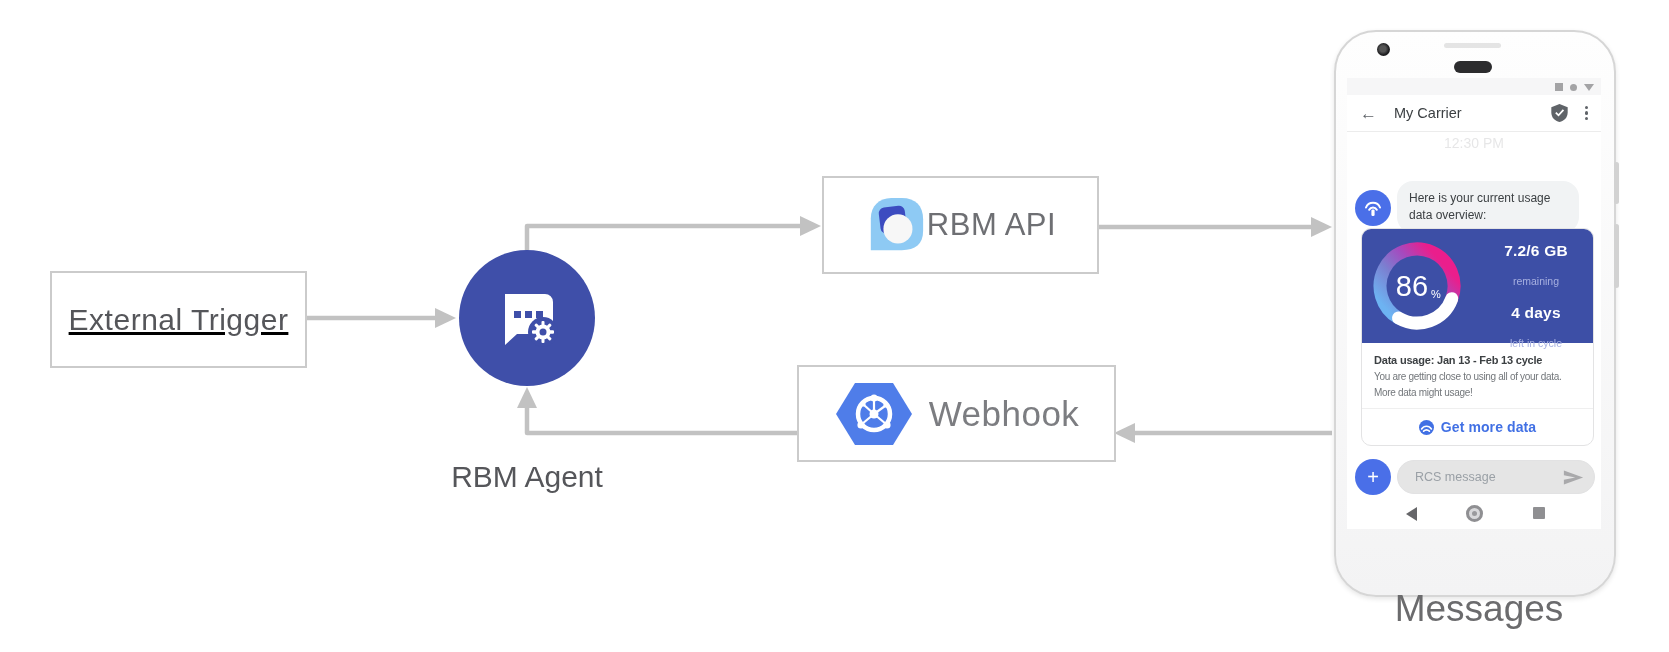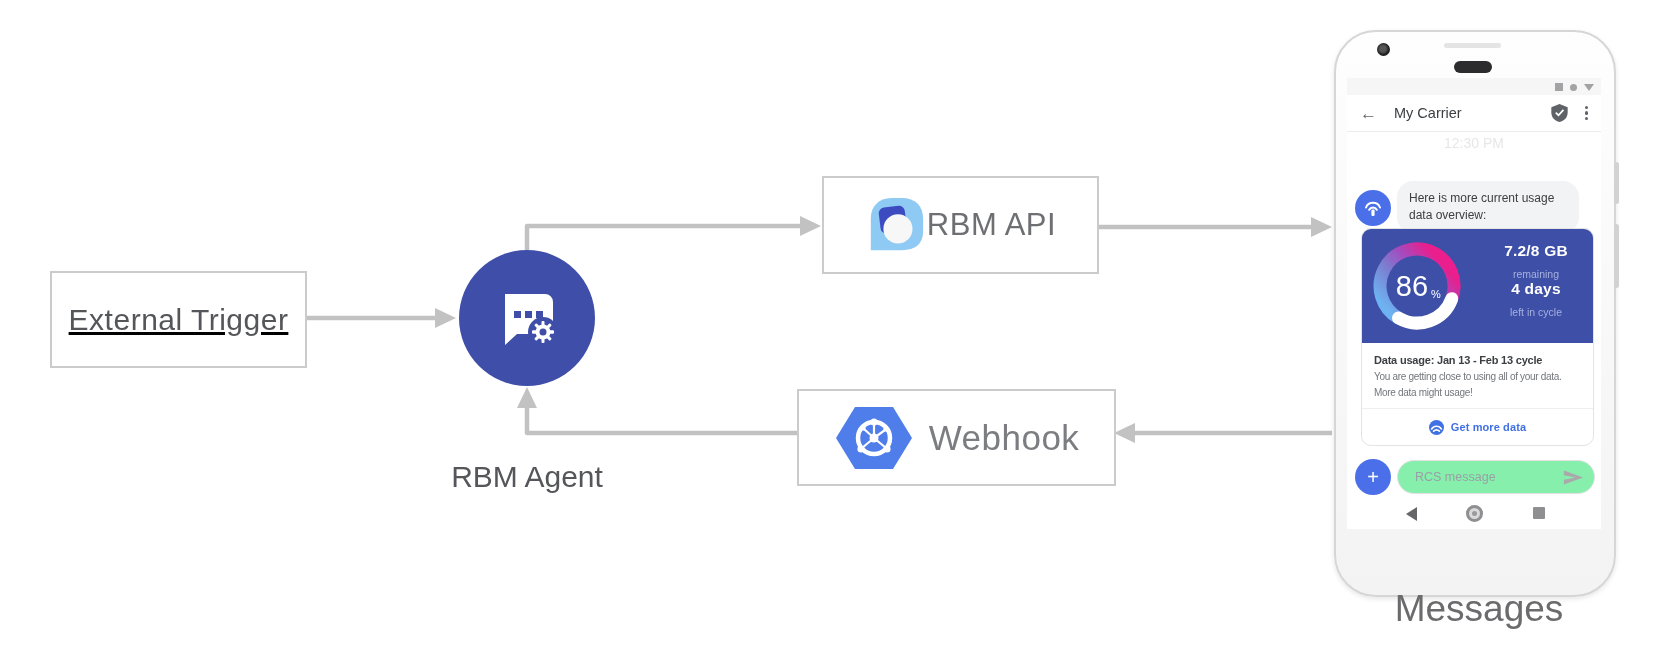--- a/index.html
+++ b/index.html
@@ -7,21 +7,21 @@
           font-family:"Liberation Sans","DejaVu Sans",sans-serif;}
   .abs{position:absolute;}
   
   #arrows{position:absolute;left:0;top:0;width:1669px;height:652px;pointer-events:none;z-index:1;}
   .node-box{position:absolute;background:#fff;border:2px solid #cbcbcb;display:flex;align-items:center;justify-content:center;z-index:2;}
   .node-label{font-weight:300;color:#55565a;letter-spacing:.5px;white-space:nowrap;}
   #ext-box{left:50px;top:271px;width:253px;height:93px;text-decoration:underline;}
   #ext-box .node-label{font-size:30px;}
   #api-box{left:822px;top:176px;width:273px;height:94px;}
   #api-box .node-label{font-size:31px;color:#6e6f73;}
-  #hook-box{left:797px;top:389px;width:315px;height:93px;gap:15px;}
+  #hook-box{left:797px;top:365px;width:315px;height:93px;gap:15px;}
   #hook-box .node-label{font-size:35px;color:#7c7d81;}
   #agent-circle{left:459px;top:250px;width:136px;height:136px;border-radius:50%;background:#3f4fa9;
                 display:flex;align-items:center;justify-content:center;z-index:2;}
   #agent-label{left:417px;top:460px;width:220px;text-align:center;font-size:30px;font-weight:300;color:#55565a;z-index:2;}
   #messages-label{left:1334px;top:588px;width:290px;text-align:center;font-size:37px;font-weight:300;color:#6b6b6d;z-index:2;}
   
   #phone{left:1334px;top:30px;width:278px;height:563px;border-radius:42px;z-index:2;
          background:linear-gradient(180deg,#fefefe,#f3f3f4);border:2px solid #d6d6d6;
          box-shadow:0 2px 5px rgba(0,0,0,.10);}
   .side-btn{position:absolute;right:-5px;width:5px;background:#d2d2d2;border-radius:3px;}
@@ -46,33 +46,33 @@
   #agent-avatar{left:8px;top:112px;width:36px;height:36px;border-radius:50%;background:#4a6fe8;
                 display:flex;align-items:center;justify-content:center;}
   #agent-bubble{left:50px;top:103px;width:182px;box-sizing:border-box;background:#f1f3f4;border-radius:16px;
                 padding:9px 12px;font-size:12px;line-height:1.4;color:#3c4043;}
   
   #usage-card{left:14px;top:150px;width:233px;border:1px solid #e3e3e4;border-radius:10px;background:#fff;overflow:hidden;box-sizing:border-box;}
   #card-indigo{position:relative;height:114px;background:#3d4fa6;}
   #gauge{position:absolute;left:3px;top:5px;}
   #card-right{position:absolute;left:122px;top:13px;width:104px;text-align:center;color:#fff;}
   .big-val{font-size:15.5px;font-weight:bold;letter-spacing:.2px;}
-  .sub-val{font-size:10.5px;color:#a7b0e0;margin-top:8px;}
-  .gap16{}
+  .sub-val{font-size:10.5px;color:#a7b0e0;margin-top:15px;}
+  .gap16{margin-top:17px;}
   #card-text{padding:11px 10px 0 12px;}
   #card-title{font-size:11px;font-weight:bold;color:#3c4043;letter-spacing:-.2px;white-space:nowrap;}
   .card-body-line{font-size:10px;color:#73777b;letter-spacing:-.3px;white-space:nowrap;margin-top:4px;line-height:1.35;}
   #card-divider{margin:9px 0 0 0;border-top:1px solid #efefef;}
   #card-link-row{height:36px;display:flex;align-items:center;justify-content:center;gap:7px;}
-  #card-link{font-size:11px;font-weight:bold;color:#4170e4;letter-spacing:.1px;}
+  #card-link{font-size:14px;font-weight:bold;color:#4170e4;letter-spacing:.1px;}
   
   #plus-btn{left:8px;top:381px;width:36px;height:36px;border-radius:50%;background:#4a6fe8;color:#fff;
             display:flex;align-items:center;justify-content:center;font-size:20px;font-weight:400;}
   #compose-pill{left:50px;top:382px;width:198px;height:34px;box-sizing:border-box;border:1.5px solid #e2e2e3;
-                border-radius:18px;background:#86efac;display:flex;align-items:center;padding:0 10px 0 15px;}
+                border-radius:18px;background:#e5e5e5;display:flex;align-items:center;padding:0 10px 0 15px;}
   #rcs-input{border:none;outline:none;flex:1;font-size:12.5px;color:#5f6368;background:transparent;min-width:0;
              font-family:"Liberation Sans","DejaVu Sans",sans-serif;}
   #rcs-input::placeholder{color:#9aa0a6;}
   #nav-back{left:59px;top:429px;width:0;height:0;border-top:7px solid transparent;border-bottom:7px solid transparent;border-right:11px solid #666669;}
   #nav-home{left:119px;top:427px;width:11px;height:11px;border:3px solid #8f8f92;border-radius:50%;background:#d9d9db;}
   #nav-home i{position:absolute;left:3px;top:3px;width:5px;height:5px;border-radius:50%;background:#9a9a9d;}
   #nav-recent{left:186px;top:429px;width:12px;height:12px;background:#8f8f92;border-radius:1px;}
 </style>
 </head>
 <body>
@@ -194,21 +194,21 @@
         <svg width="22" height="22" viewBox="0 0 22 22">
           <g stroke="#ffffff" fill="none" stroke-linecap="round">
             <path d="M4,10.5 A7.5,7.5 0 0 1 18,10.5" stroke-width="2"></path>
             <path d="M7.2,12.8 A4.3,4.3 0 0 1 14.8,12.8" stroke-width="2"></path>
           </g>
           <rect x="9.4" y="12.5" width="3.2" height="6.5" rx="1.2" fill="#ffffff"></rect>
         </svg>
       </div>
 
       <div class="abs" id="agent-bubble">
-        <div>Here is more current usage</div>
+        <div>Here is your current usage</div>
         <div>data overview:</div>
       </div>
 
       <div class="abs" id="usage-card">
         <div id="card-indigo">
           <svg id="gauge" width="104" height="104" viewBox="0 0 104 104">
             <defs>
               <linearGradient id="ggrad" x1="15%" y1="95%" x2="92%" y2="30%">
                 <stop offset="0%" stop-color="#6db3f2"></stop>
                 <stop offset="38%" stop-color="#7b7fd0"></stop>
@@ -217,21 +217,21 @@
               </linearGradient>
             </defs>
             <g fill="none" stroke-linecap="round" stroke-width="13">
               <path d="M33.5,84 A37,37 0 1 1 86.8,64.7" stroke="url(#ggrad)"></path>
               <path d="M86.8,64.7 A37,37 0 0 1 33.5,84" stroke="#ffffff"></path>
             </g>
             <text x="47" y="62" text-anchor="middle" fill="#ffffff" font-size="29" font-weight="300" font-family="Liberation Sans, DejaVu Sans, sans-serif">86</text>
             <text x="66" y="64" fill="#ffffff" font-size="11" font-family="Liberation Sans, DejaVu Sans, sans-serif">%</text>
           </svg>
           <div id="card-right">
-            <div class="big-val">7.2/8 GB</div>
+            <div class="big-val">7.2/6 GB</div>
             <div class="sub-val">remaining</div>
             <div class="big-val gap16">4 days</div>
             <div class="sub-val">left in cycle</div>
           </div>
         </div>
         <div id="card-text">
           <div id="card-title">Data usage: Jan 13 - Feb 13 cycle</div>
           <div class="card-body-line">You are getting close to using all of your data.</div>
           <div class="card-body-line" style="margin-top:2px;">More data might usage!</div>
         </div>

